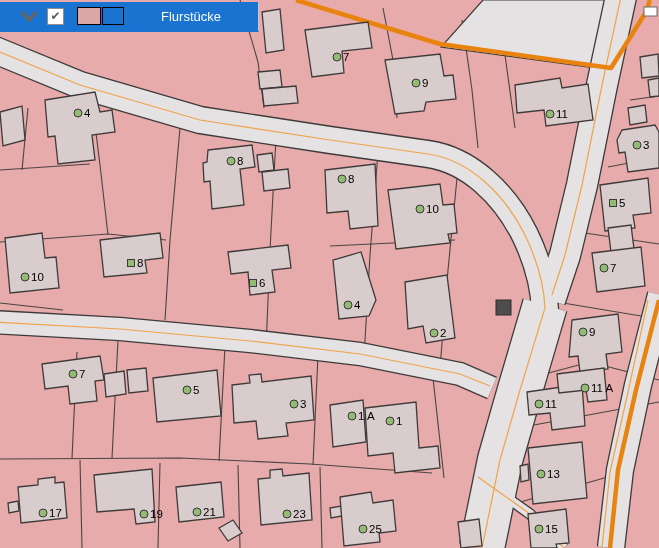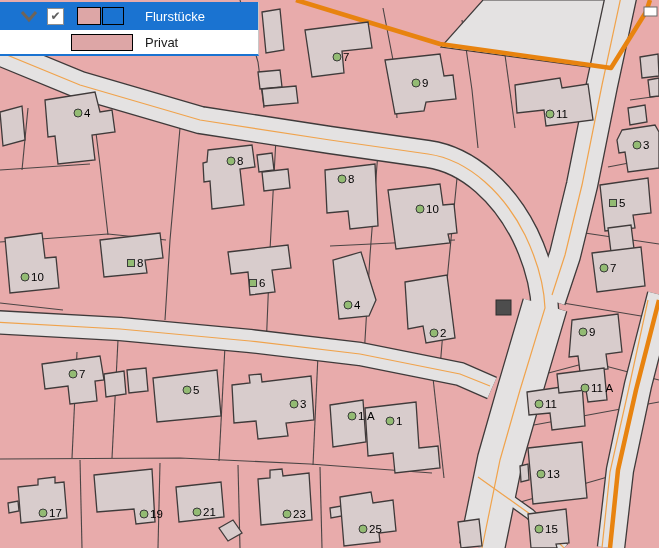--- a/index.html
+++ b/index.html
@@ -13,21 +13,21 @@
           box-sizing:border-box;z-index:5;}
   .lrow{display:flex;align-items:center;height:24px;position:relative;}
   .lrow.sel{height:28px;background:#1a73d1;color:#ffffff;}
   .chev{width:18px;height:14px;margin-left:20px;flex:0 0 auto;}
   .cbx{width:15px;height:15px;background:#fff;border:1px solid #8f8f8f;
        margin-left:9px;display:flex;align-items:center;justify-content:center;
        font-size:12px;color:#5f5f5f;line-height:1;flex:0 0 auto;}
   .sw1{width:22px;height:16px;border:1px solid #000;margin-left:13px;flex:0 0 auto;}
   .sw2{width:20px;height:16px;border:1px solid #000;margin-left:1px;background:transparent;flex:0 0 auto;}
   .swBig{width:62px;height:17px;border:1px solid #000;margin-left:71px;flex:0 0 auto;box-sizing:border-box;}
-  .lbl1{margin-left:21px;font-size:13px;}
+  .lbl1{margin-left:37px;font-size:13px;}
   .lbl2{margin-left:12px;font-size:13px;color:#1a1a1a;}
 </style>
 </head>
 <body>
 
 <div id="map-wrap">
   <svg id="map-canvas" width="659" height="548" viewBox="0 0 659 548">
       <rect x="0" y="0" width="659" height="548" fill="#e8abab"></rect>
       <polyline points="240,0 258,62 264,108" fill="none" stroke="#4a4444" stroke-width="1.1"></polyline>
       <polyline points="383,8 393,60 397,118" fill="none" stroke="#4a4444" stroke-width="1.1"></polyline>
@@ -196,17 +196,13 @@
 <div class="legend" style="border-bottom-color: rgb(26, 115, 209);">
   <div class="lrow sel" style="background: rgb(26, 115, 209);">
     <svg class="chev" viewBox="0 0 18 14">
       <polyline points="2,3 9,11 16,3" fill="none" stroke="#6f6458" stroke-width="3"></polyline>
     </svg>
     <span class="cbx">✔</span>
     <span class="sw1" style="background: rgb(221, 166, 166);"></span>
     <span class="sw2"></span>
     <span class="lbl1">Flurstücke</span>
   </div>
-  <div class="lrow">
-    <span class="swBig" id="sw-privat" style="background: rgb(221, 166, 166);"></span>
-    <span class="lbl2">Privat</span>
-  </div>
 </div>
 
 </body></html>

